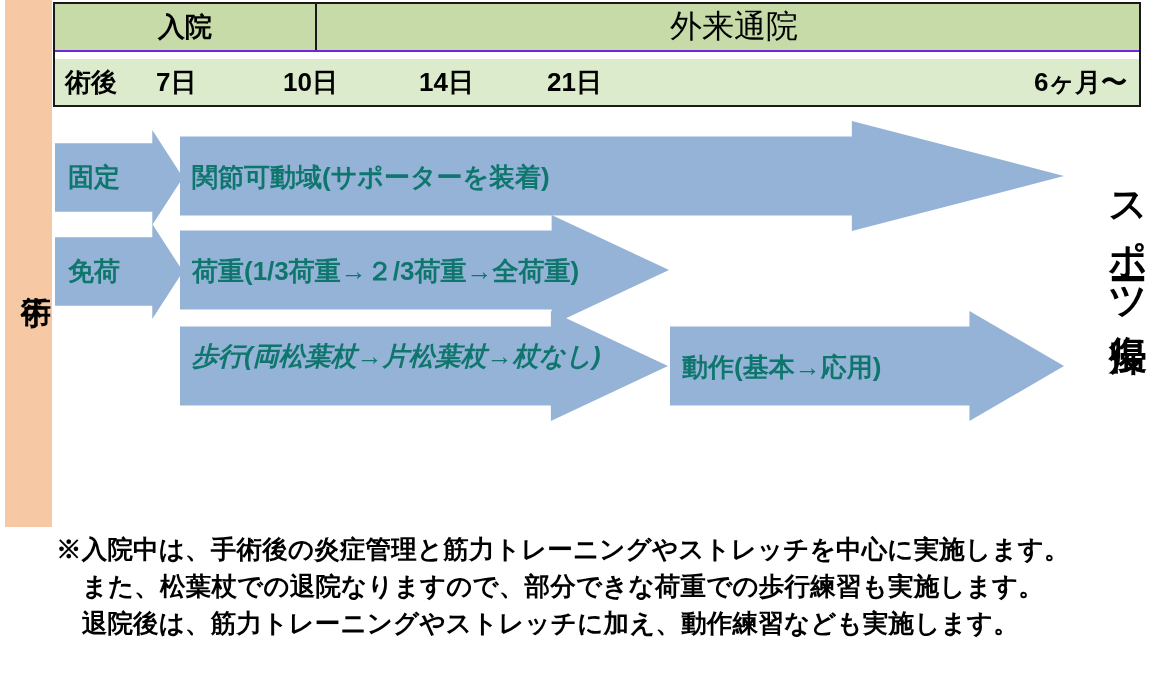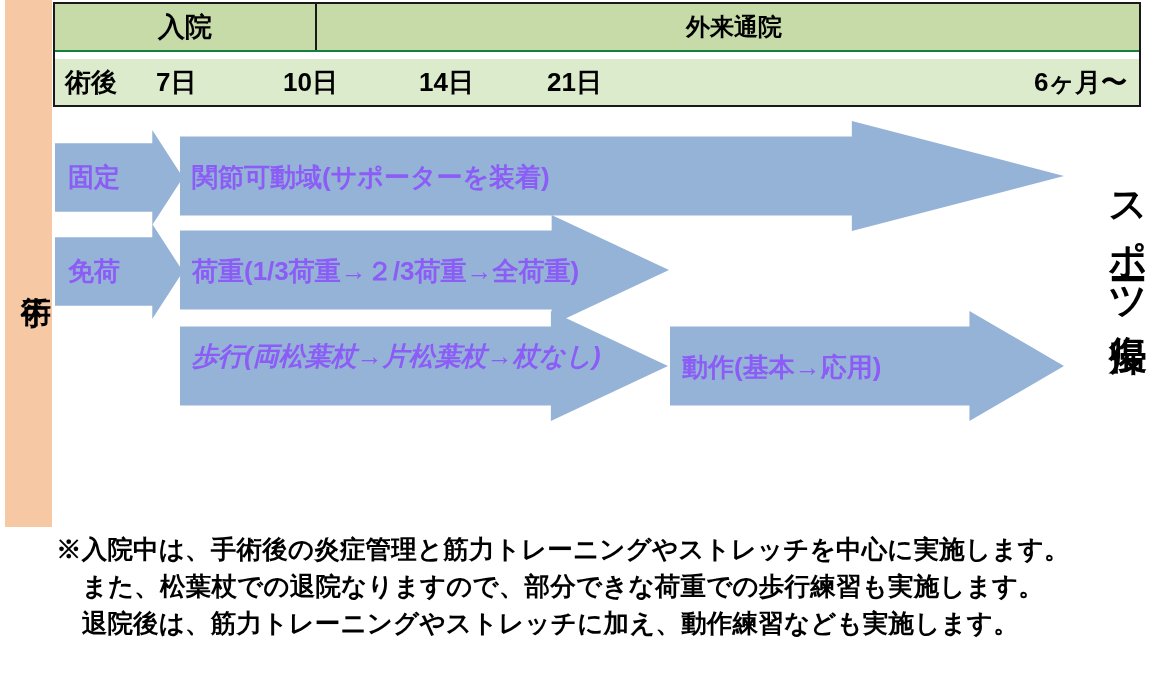--- a/index.html
+++ b/index.html
@@ -52,40 +52,40 @@
     position: absolute;
     left: 53px;
     top: 2px;
     width: 1088px;
     border: 2px solid #1a1a1a;
     box-sizing: border-box;
   }
   .hdr-row1 {
     display: flex;
     height: 46px;
-    border-bottom: 2px solid #15803d;
+    border-bottom: 2px solid #6d28d9;
     background: #C6DBA8;
   }
   .hdr-cell-inpatient {
     width: 262px;
     border-right: 2px solid #1a1a1a;
     display: flex;
     align-items: center;
     justify-content: center;
     font-size: 27px;
     font-weight: 700;
     box-sizing: border-box;
   }
   .hdr-cell-outpatient {
     flex: 1;
     display: flex;
     align-items: center;
     justify-content: center;
-    font-size: 24px;
-    font-weight: 700;
+    font-size: 32px;
+    font-weight: 400;
     box-sizing: border-box;
     padding-left: 12px;
   }
   .hdr-row2 {
     position: relative;
     height: 46px;
     background: #DCEBCB;
     margin-top: 7px;
   }
   .hdr-tick {
@@ -108,21 +108,21 @@
     -webkit-clip-path: polygon(0 14%, 76% 14%, 76% 0, 100% 50%, 76% 100%, 76% 86%, 0 86%);
     clip-path: polygon(0 14%, 76% 14%, 76% 0, 100% 50%, 76% 100%, 76% 86%, 0 86%);
   }
   .arrow-label {
     position: absolute;
     display: flex;
     align-items: center;
     font-size: 26px;
     font-weight: 700;
     white-space: nowrap;
-    color: #8b5cf6;
+    color: #0f766e;
   }
 
   
   .return-label {
     position: absolute;
     left: 1094px;
     top: 168px;
     width: 56px;
     font-size: 38px;
     font-weight: 700;

